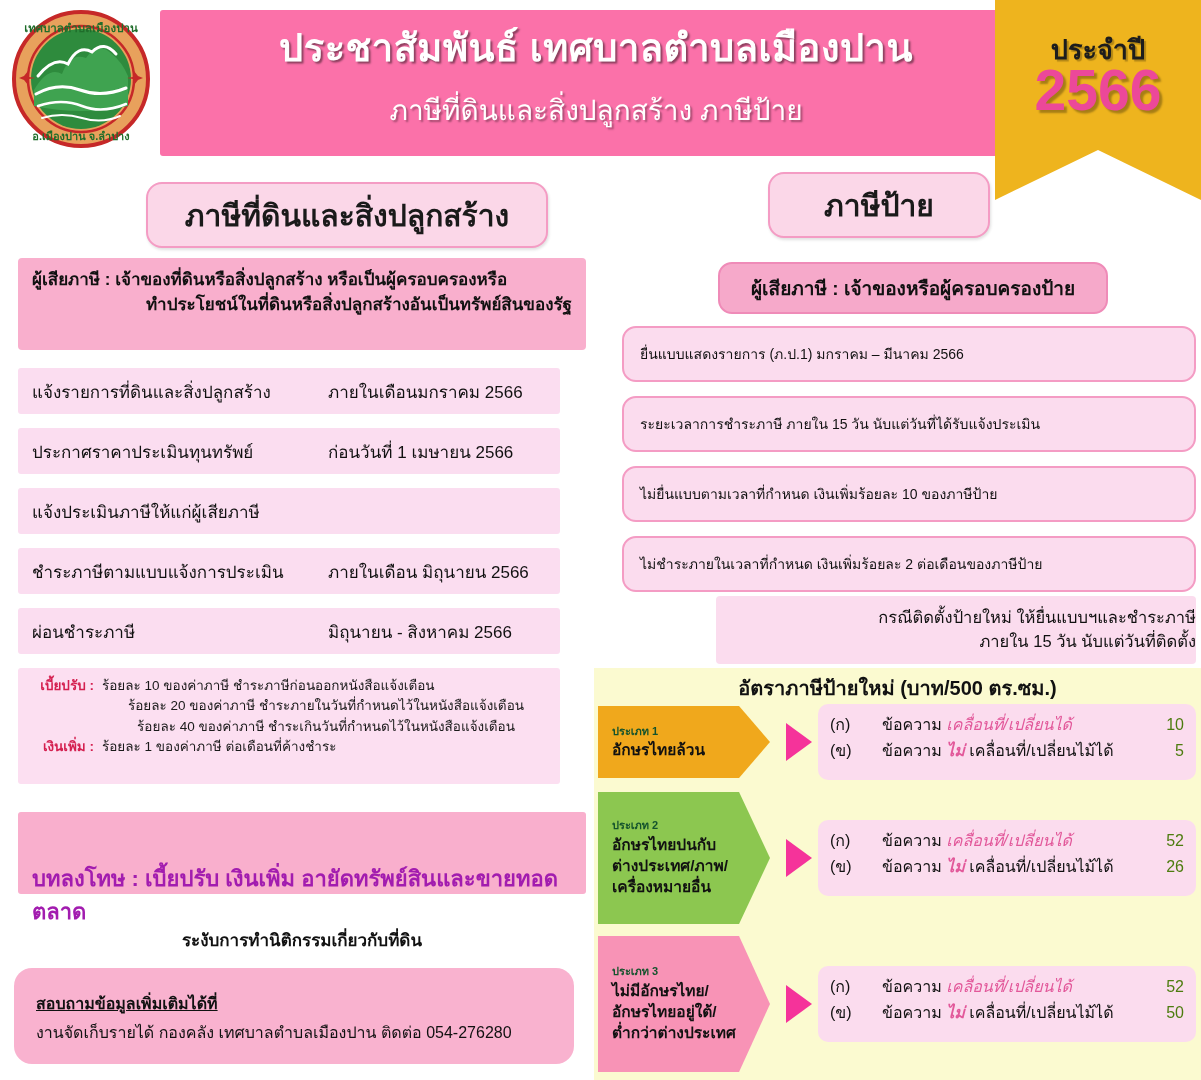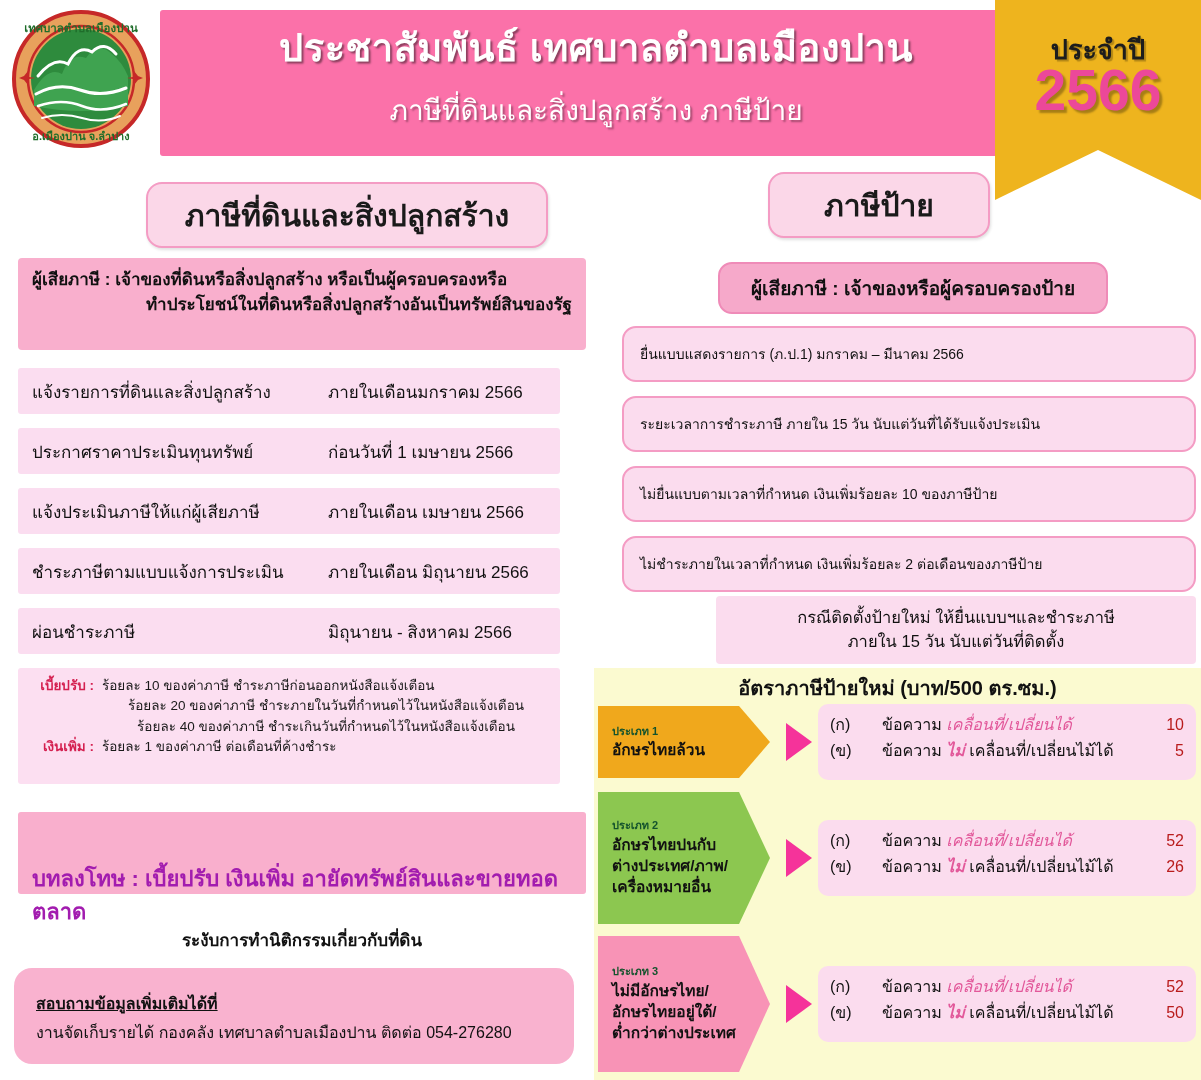--- a/index.html
+++ b/index.html
@@ -81,21 +81,21 @@
     display:flex;align-items:center;justify-content:center;
     font-size:19px;color:#111;font-weight:600;box-sizing:border-box;}
 
   .rrow{position:absolute;left:622px;width:574px;height:56px;
     background:#fbdcee;border:2px solid #f49cc4;border-radius:14px;
     display:flex;align-items:center;padding:0 16px;box-sizing:border-box;
     font-size:14px;color:#111;}
 
   .notice{position:absolute;left:716px;top:596px;width:480px;height:68px;
     background:#fbdcee;border-radius:4px;display:flex;flex-direction:column;
-    align-items:center;justify-content:center;box-sizing:border-box;}
+    align-items:flex-end;justify-content:center;box-sizing:border-box;}
   .notice div{font-size:16.5px;color:#111;line-height:1.45;}
 
   
   .rate-panel{position:absolute;left:594px;top:668px;width:607px;height:412px;
     background:#fbfad0;}
   .rate-title{position:absolute;left:594px;top:672px;width:607px;text-align:center;
     font-size:20px;font-weight:600;color:#111;}
 
   .chev{position:absolute;display:flex;flex-direction:column;justify-content:center;
     padding:6px 0 6px 14px;box-sizing:border-box;
@@ -107,21 +107,21 @@
     border-left:26px solid #f5339a;border-top:19px solid transparent;
     border-bottom:19px solid transparent;}
 
   .vbox{position:absolute;background:#fbdcee;border-radius:10px;
     padding:8px 12px;box-sizing:border-box;}
   .vrow{display:flex;align-items:center;line-height:1.62;}
   .vkey{font-size:16px;color:#111;width:52px;flex:0 0 52px;}
   .vtxt{font-size:16px;color:#111;flex:1 1 auto;white-space:nowrap;}
   .vtxt i{font-style:italic;color:#e2589a;}
   .vtxt .no{font-style:italic;color:#e2589a;font-weight:600;}
-  .vnum{font-size:16px;color:#b91c1c;width:34px;flex:0 0 34px;text-align:right;}
+  .vnum{font-size:16px;color:#4d7c0f;width:34px;flex:0 0 34px;text-align:right;}
 </style>
 </head>
 <body>
 
 <div class="page">
 
   <div class="header-band"></div>
 
   <div class="logo">
     <svg width="146" height="146" viewBox="0 0 146 146">
@@ -162,21 +162,20 @@
   <div class="srow" style="top:368px">
     <span class="nm">แจ้งรายการที่ดินและสิ่งปลูกสร้าง</span>
     <span class="dt">ภายในเดือนมกราคม 2566</span>
   </div>
   <div class="srow" style="top:428px">
     <span class="nm">ประกาศราคาประเมินทุนทรัพย์</span>
     <span class="dt">ก่อนวันที่ 1 เมษายน 2566</span>
   </div>
   <div class="srow" style="top:488px">
     <span class="nm">แจ้งประเมินภาษีให้แก่ผู้เสียภาษี</span>
-    <span class="dt">ภายในเดือน เมษายน 2566</span>
   </div>
   <div class="srow" style="top:548px">
     <span class="nm">ชำระภาษีตามแบบแจ้งการประเมิน</span>
     <span class="dt">ภายในเดือน มิถุนายน 2566</span>
   </div>
   <div class="srow" style="top:608px">
     <span class="nm">ผ่อนชำระภาษี</span>
     <span class="dt">มิถุนายน - สิงหาคม 2566</span>
   </div>
 

